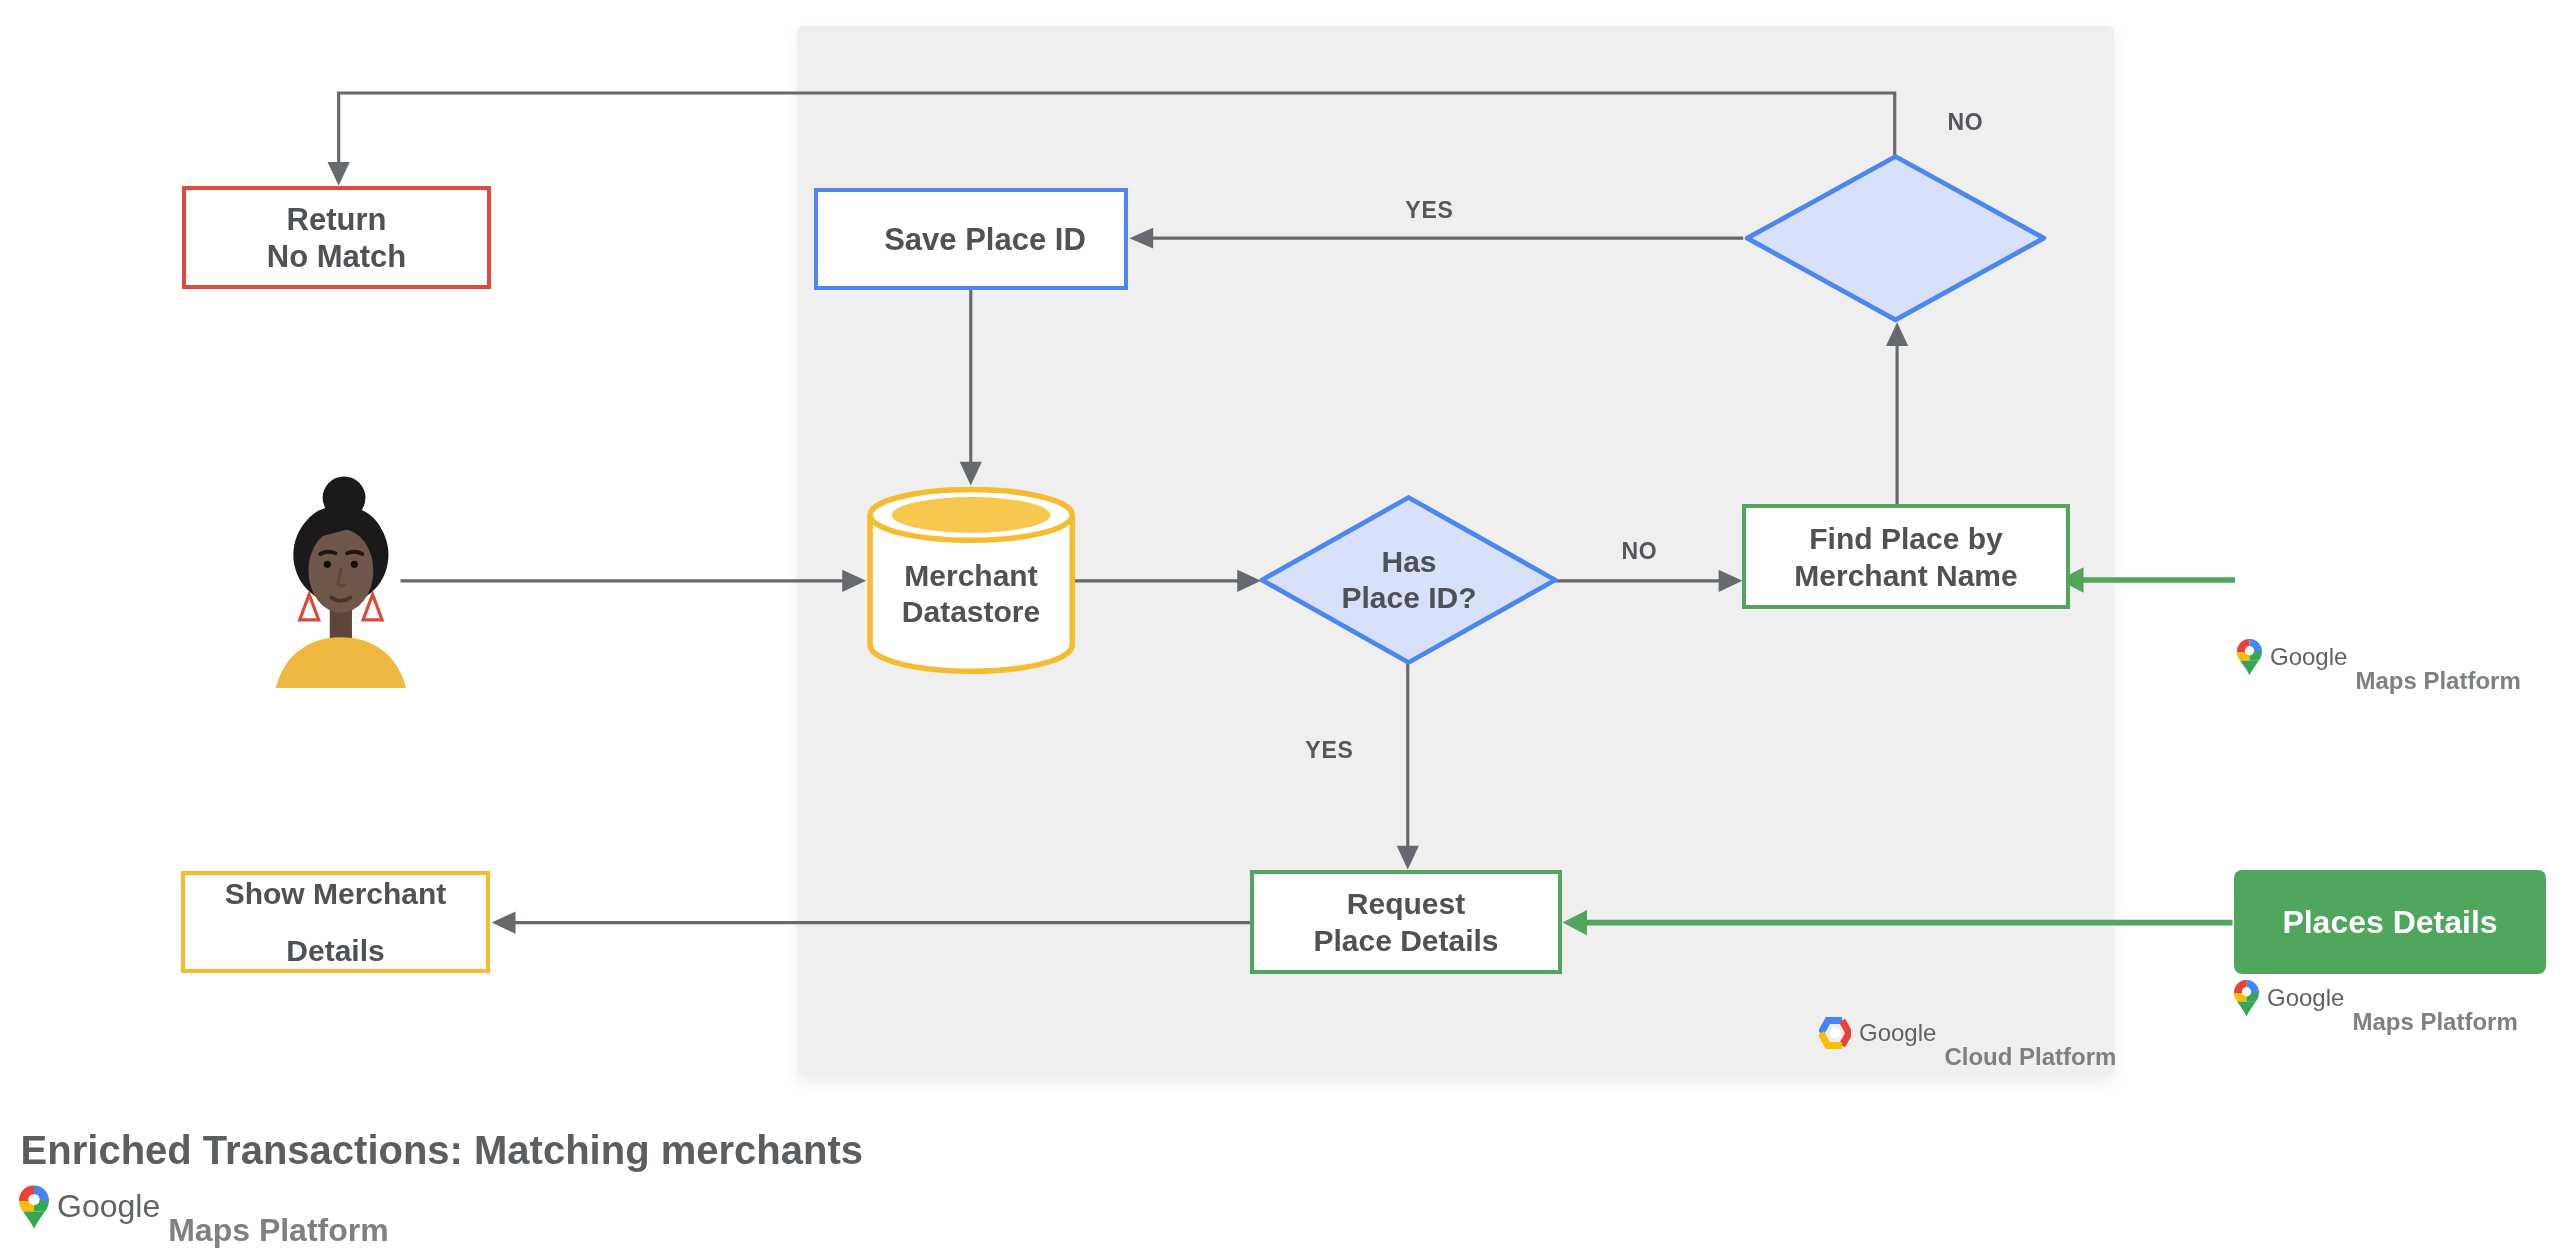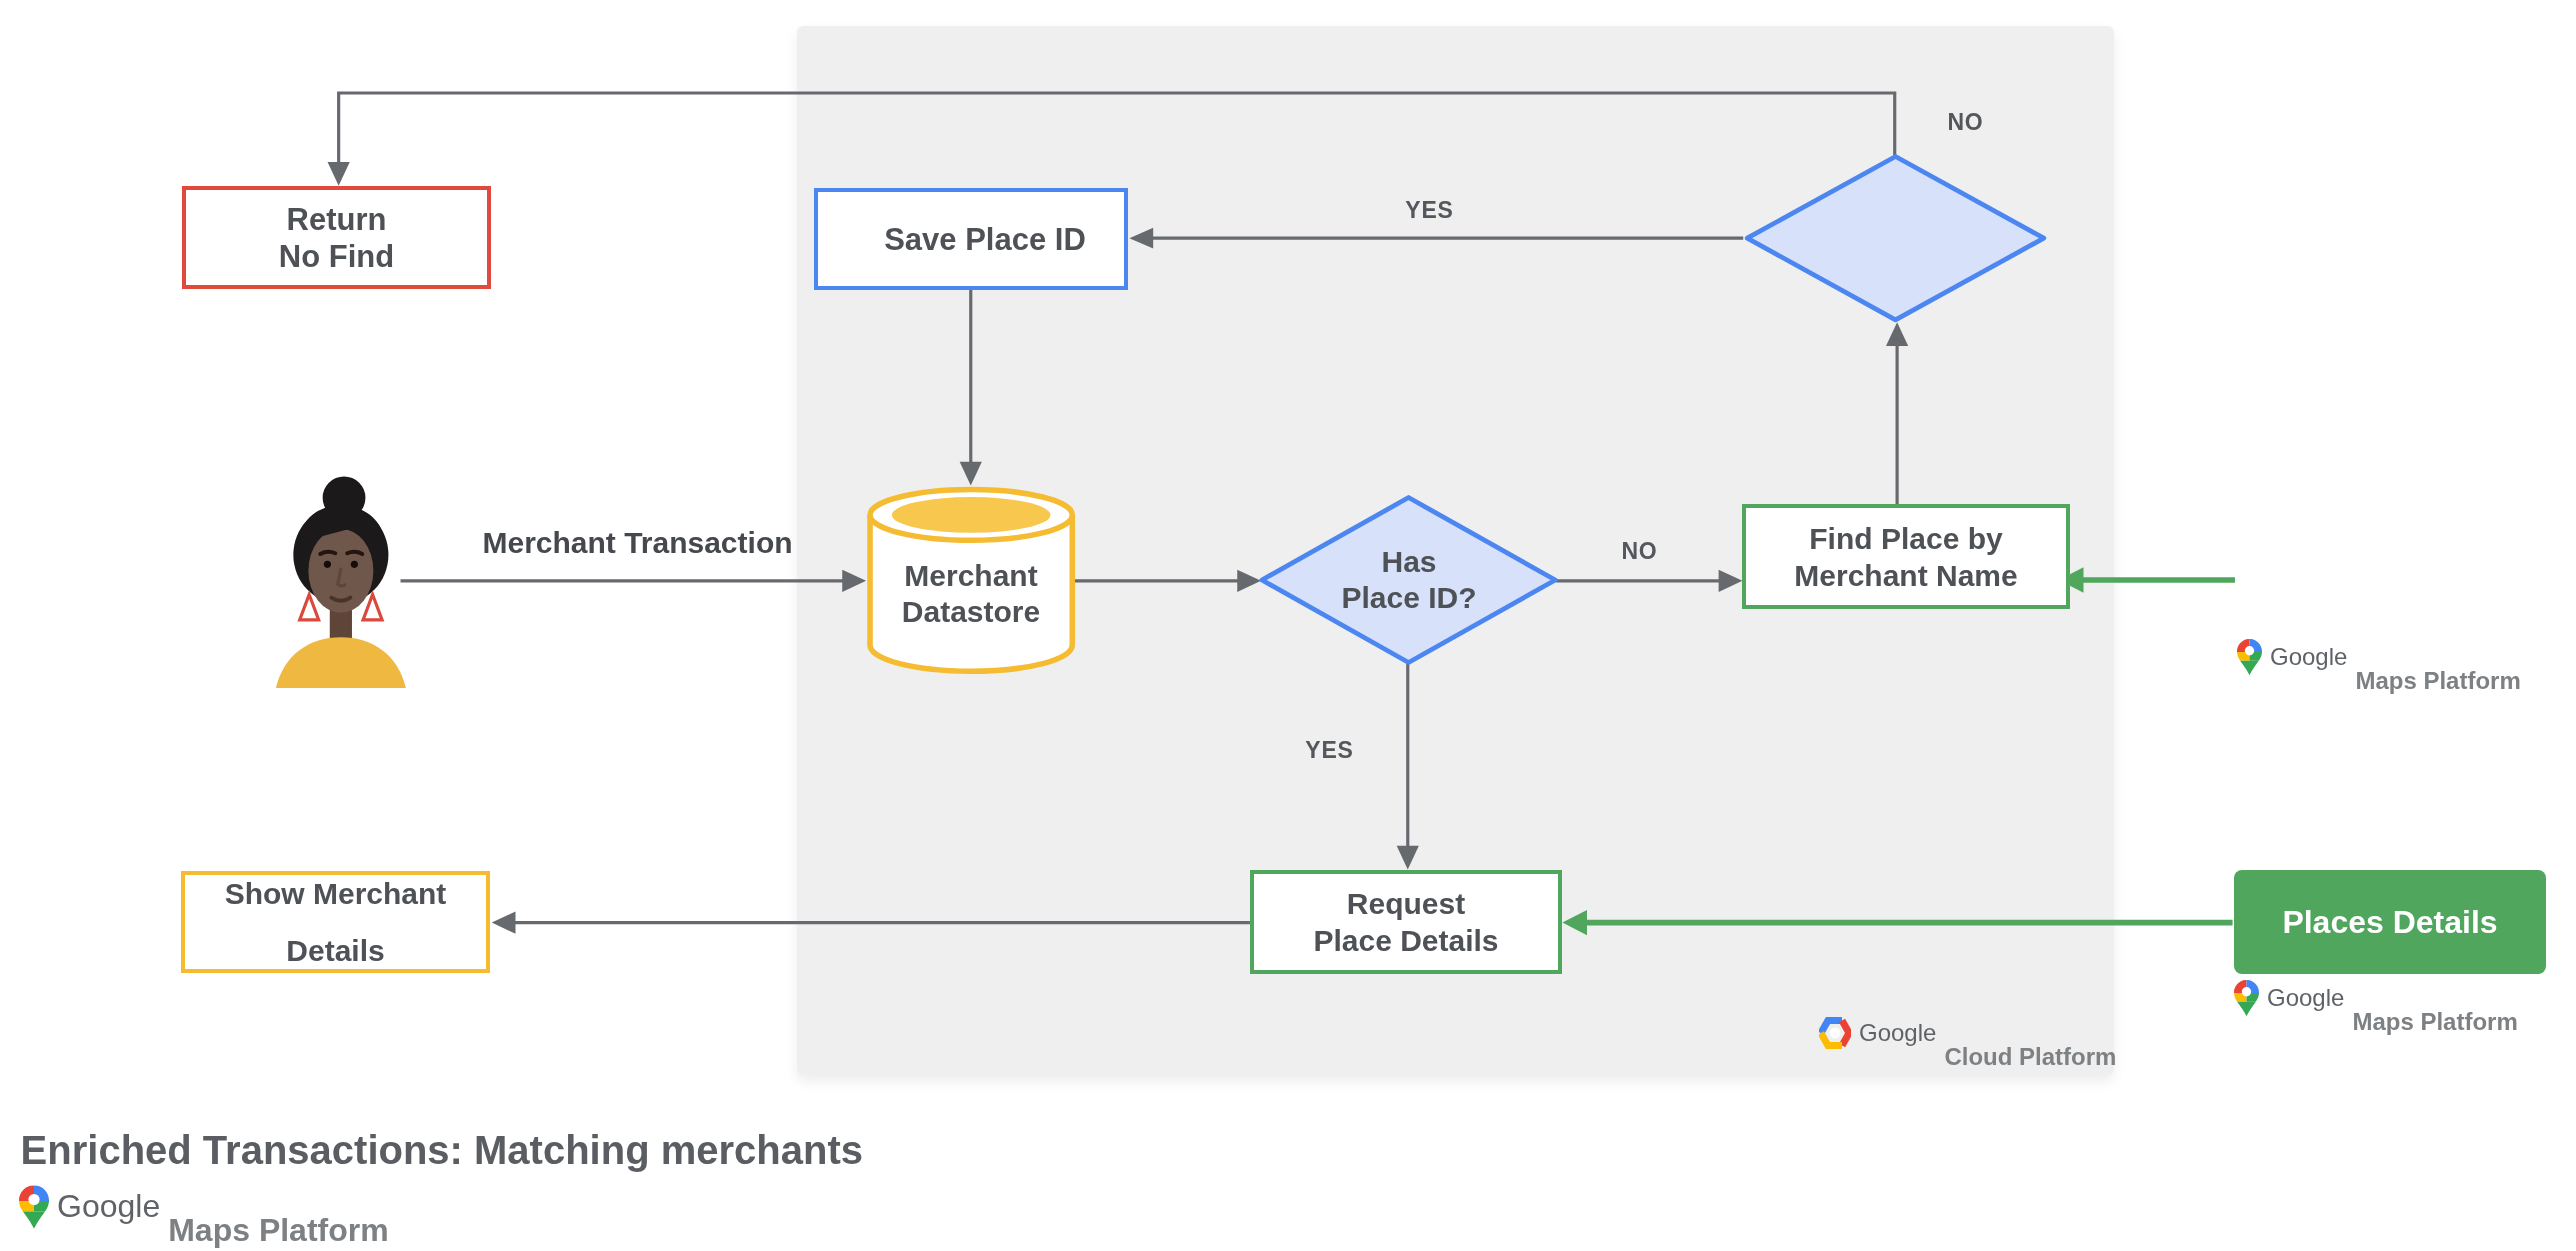--- a/index.html
+++ b/index.html
@@ -141,21 +141,21 @@
     <circle cx="105" cy="114" r="4.5" fill="#140C08"></circle>
     <path d="M88 120 L84 139 Q88 143 93 140" stroke="#5E463A" stroke-width="4" fill="none" stroke-linecap="round"></path>
     <path d="M76 156 Q88 164 100 156" stroke="#4A342A" stroke-width="5" fill="none" stroke-linecap="round"></path>
     <path d="M48 152 L60 184 L36 184 Z" stroke="#D9493C" stroke-width="4" fill="none"></path>
     <path d="M128 152 L140 184 L116 184 Z" stroke="#D9493C" stroke-width="4" fill="none"></path>
     <path d="M6 270 C16 228 48 206 88 206 C128 206 160 228 170 270 Z" fill="#EFB841"></path>
   </svg>
 
   <div class="node red-border" style="left:182px;top:186px;width:309px;height:103px;font-size:31px">
     <span>Return</span>
-    <span>No Find</span>
+    <span>No Match</span>
   </div>
 
   <div class="node blue-border" style="left:814px;top:188px;width:314px;height:102px;font-size:31px">
     <span>Save Place ID</span>
   </div>
 
   <div class="node green-border" style="left:1742px;top:504px;width:328px;height:105px">
     <span>Find Place by</span>
     <span>Merchant Name</span>
   </div>
@@ -183,21 +183,20 @@
 
   <div class="diamond-label" style="left:852px;top:557px;height:73px">
     <span>Merchant</span>
     <span>Datastore</span>
   </div>
 
   <div class="edge-label" style="left:1926px;top:106px;width:79px;height:33px">NO</div>
   <div class="edge-label" style="left:1382px;top:194px;width:95px;height:33px">YES</div>
   <div class="edge-label" style="left:1600px;top:535px;width:79px;height:33px">NO</div>
   <div class="edge-label" style="left:1282px;top:734px;width:95px;height:33px">YES</div>
-  <div class="flow-label" style="left:439px;top:525px;width:397px;height:36px">Merchant Transaction</div>
 
   <div class="lockup small" style="left:2237px;top:636px;height:41px">
     <svg width="25" height="38" viewBox="0 0 40 58">
       <use href="#gmp-pin"></use>
     </svg>
     <span class="brand">Google</span>
     <span class="product">Maps Platform</span>
   </div>
 
   <div class="lockup small" style="left:2234px;top:977px;height:41px">

